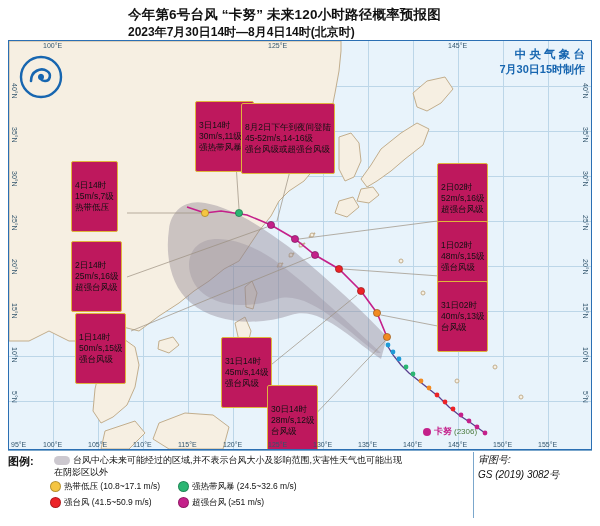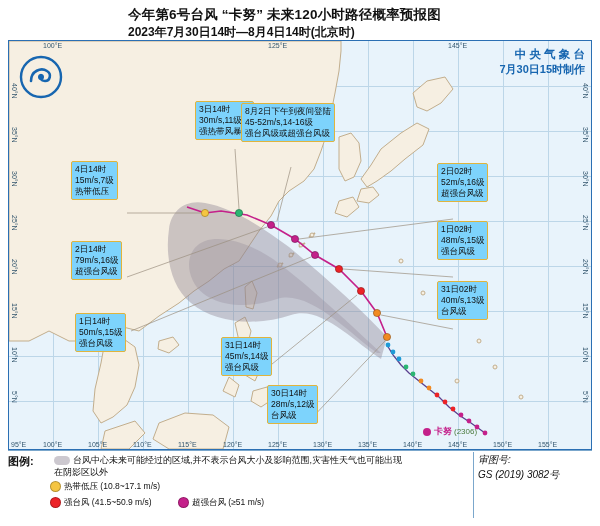--- a/index.html
+++ b/index.html
@@ -30,21 +30,21 @@
 
   
   .stamp{position:absolute;right:6px;top:6px;text-align:right;color:#1766b0;font-weight:bold;line-height:15px;}
   .stamp .l1{font-size:11.5px;}
   .stamp .l2{font-size:11px;}
 
   
   .logo{position:absolute;left:10px;top:14px;width:44px;height:44px;}
 
   
-  .flabel{position:absolute;background:#7dd3fc;border:1px solid #e0b43c;border-radius:2px;padding:2px 3px;font-size:8.5px;line-height:11px;color:#111;white-space:nowrap;}
+  .flabel{position:absolute;background:#be185d;border:1px solid #e0b43c;border-radius:2px;padding:18px 3px;font-size:8.5px;line-height:11px;color:#111;white-space:nowrap;}
 
   
   .legend{position:absolute;left:8px;top:452px;width:400px;height:66px;}
   .legend-title{position:absolute;left:0;top:2px;font-size:11px;font-weight:bold;color:#111;}
   .legend-note{position:absolute;left:46px;top:2px;font-size:9px;color:#111;line-height:12px;width:352px;}
   .legend-grid{position:absolute;left:42px;top:28px;width:366px;}
   .lg-row{display:flex;}
   .lg-item{display:flex;align-items:center;font-size:8.5px;color:#111;line-height:13px;margin-right:6px;}
   .lg-dot{width:9px;height:9px;border-radius:50%;margin-right:3px;flex:0 0 auto;border:1px solid rgba(0,0,0,.25);}
   .lg-col{width:122px;}
@@ -191,21 +191,21 @@
         <div>45-52m/s,14-16级</div>
         <div>强台风级或超强台风级</div>
     </div>
     <div class="flabel" style="left:62px;top:120px">
       <div>4日14时</div>
         <div>15m/s,7级</div>
         <div>热带低压</div>
     </div>
     <div class="flabel" style="left:62px;top:200px">
       <div>2日14时</div>
-        <div>79m/s,16级</div>
+        <div>25m/s,16级</div>
         <div>超强台风级</div>
     </div>
     <div class="flabel" style="left:66px;top:272px">
       <div>1日14时</div>
         <div>50m/s,15级</div>
         <div>强台风级</div>
     </div>
     <div class="flabel" style="left:212px;top:296px">
       <div>31日14时</div>
         <div>45m/s,14级</div>
@@ -294,20 +294,24 @@
     <div class="legend-note">
       <span style="display:inline-block;width:16px;height:9px;background:#8e8594;opacity:.45;border-radius:6px;vertical-align:middle;margin-right:3px;"></span><span>台风中心未来可能经过的区域,并不表示台风大小及影响范围,灾害性天气也可能出现在阴影区以外</span>
     </div>
 
     <div class="legend-grid">
       <div class="lg-row">
         <div class="lg-item lg-col">
           <span class="lg-dot" style="background:#f5c542"></span>
           <span>热带低压 (10.8~17.1 m/s)</span>
         </div>
+        <div class="lg-item">
+          <span class="lg-dot" style="background:#2bb673"></span>
+          <span>强热带风暴 (24.5~32.6 m/s)</span>
+        </div>
       </div>
       <div class="lg-row" style="margin-top:3px">
         <div class="lg-item lg-col">
           <span class="lg-dot" style="background:#ec2227"></span>
           <span>强台风 (41.5~50.9 m/s)</span>
         </div>
         <div class="lg-item">
           <span class="lg-dot" style="background:#c4208a"></span>
           <span>超强台风 (≥51 m/s)</span>
         </div>

